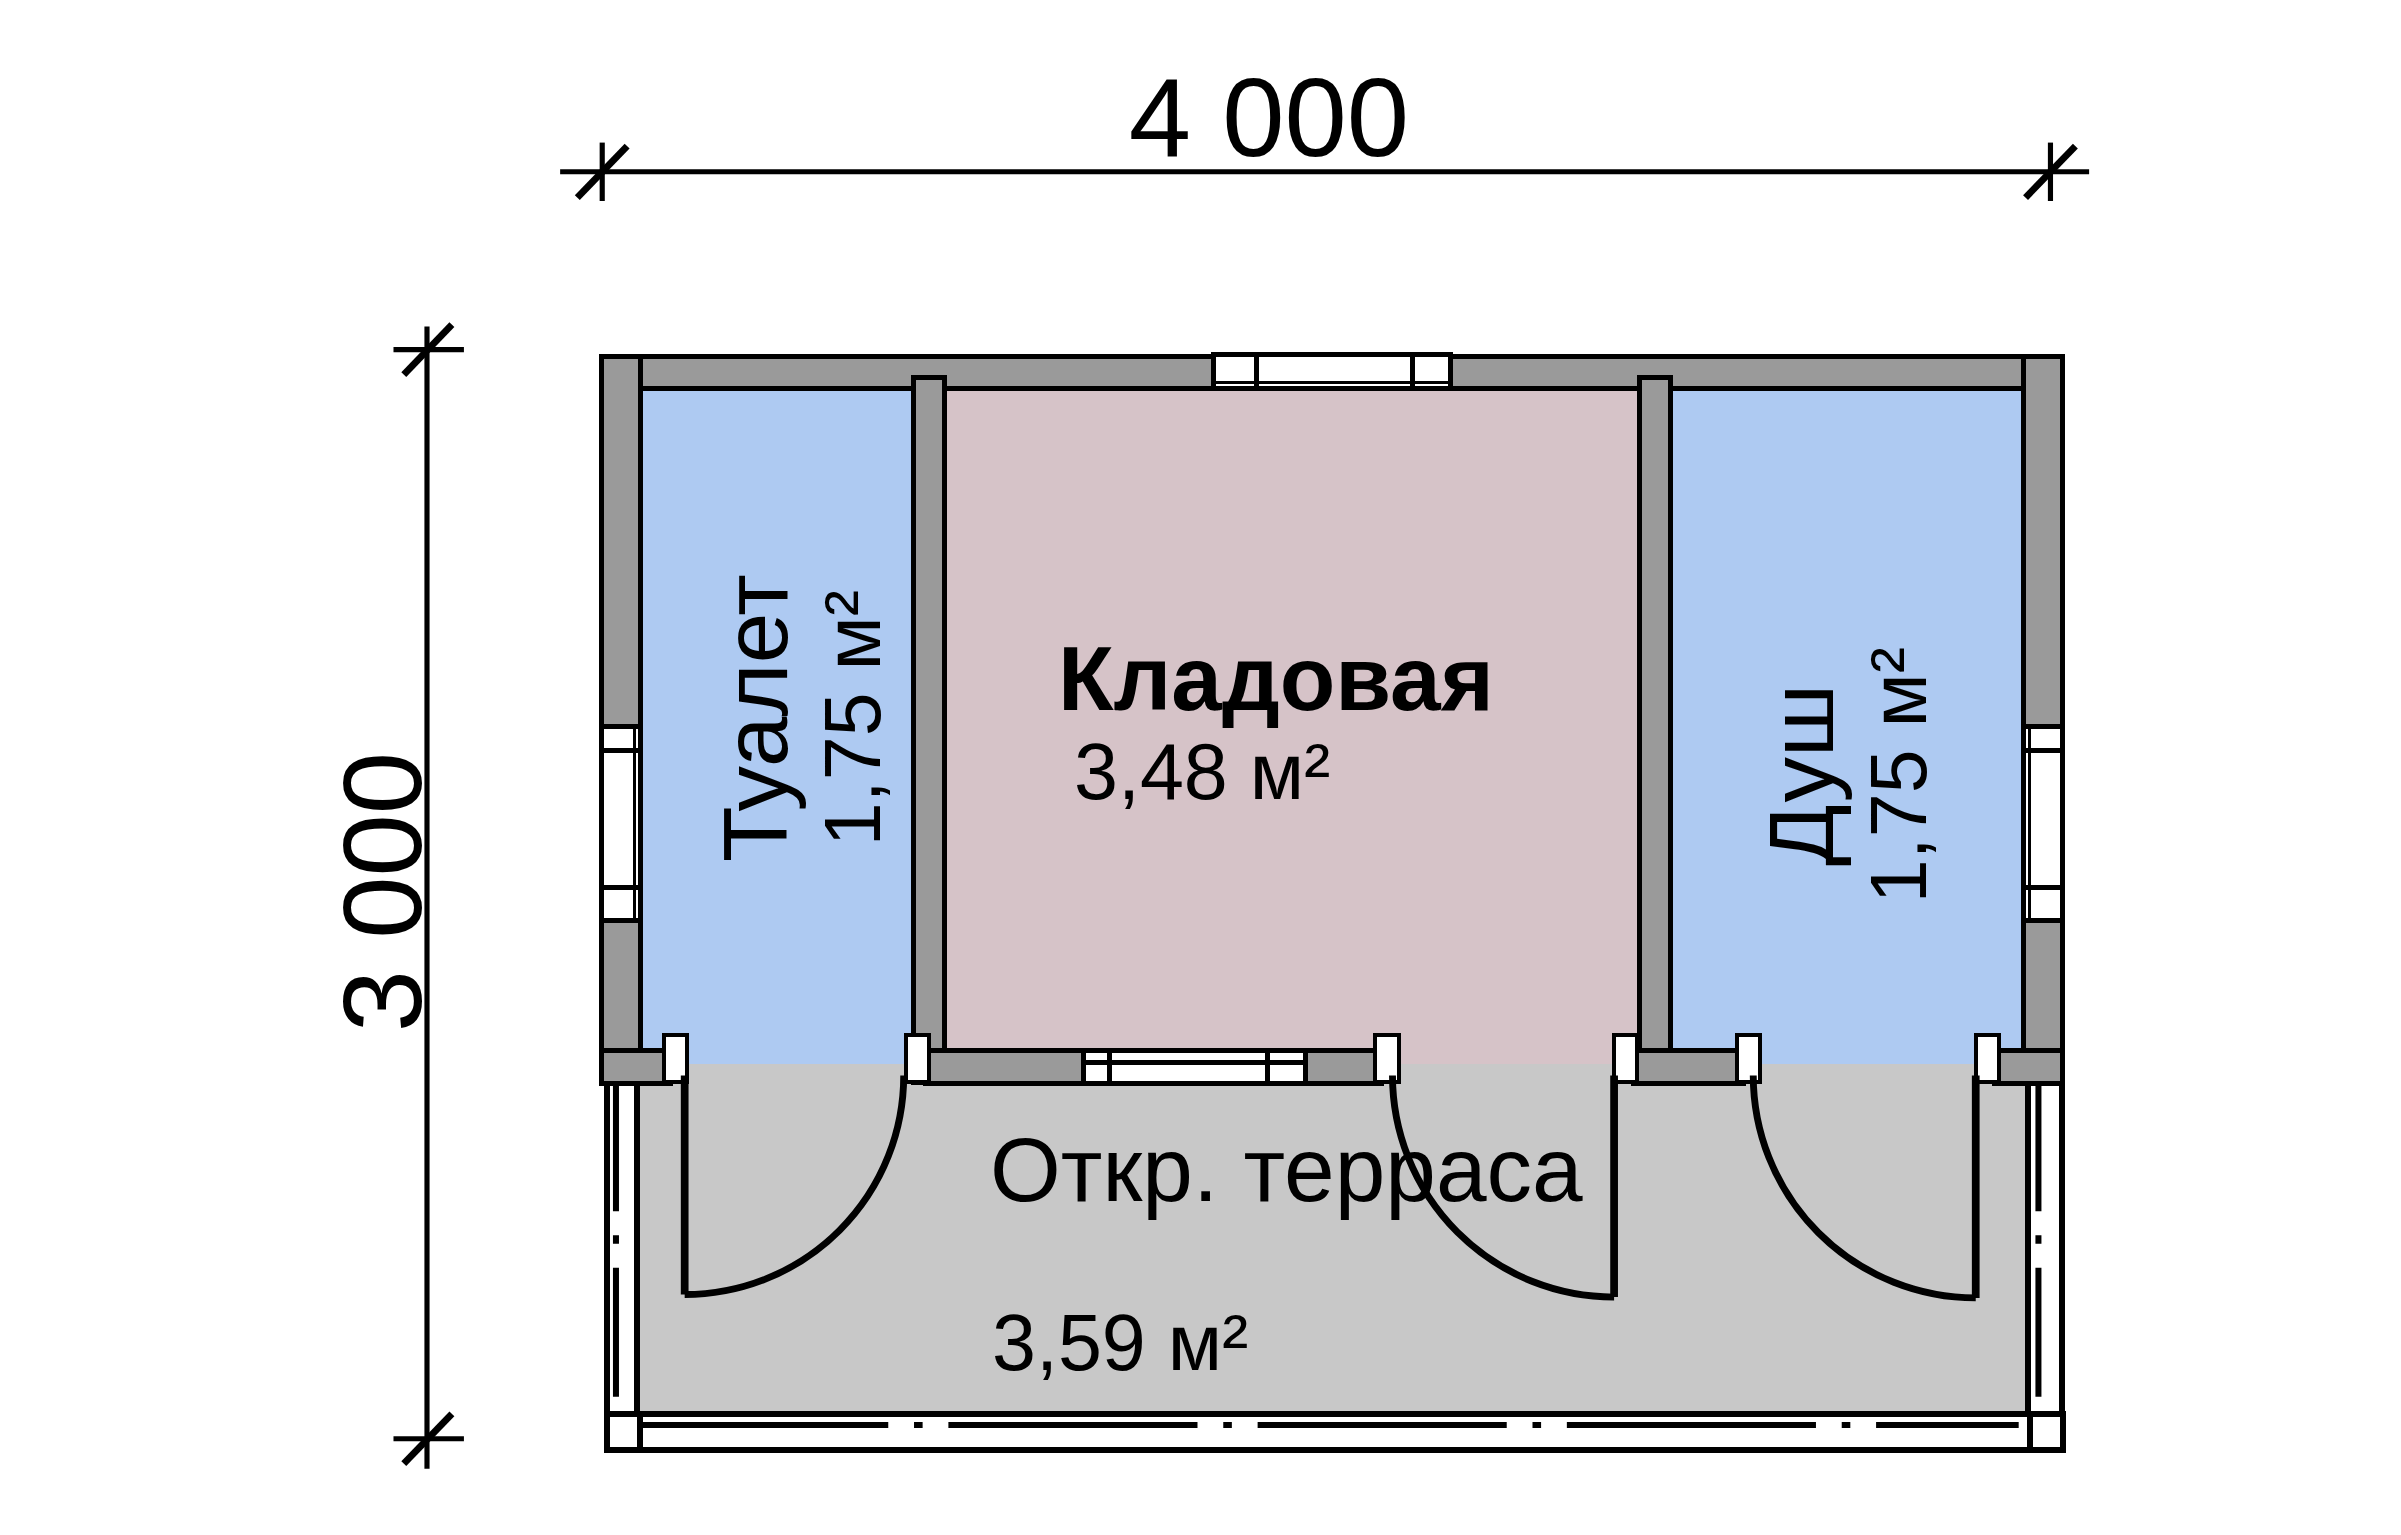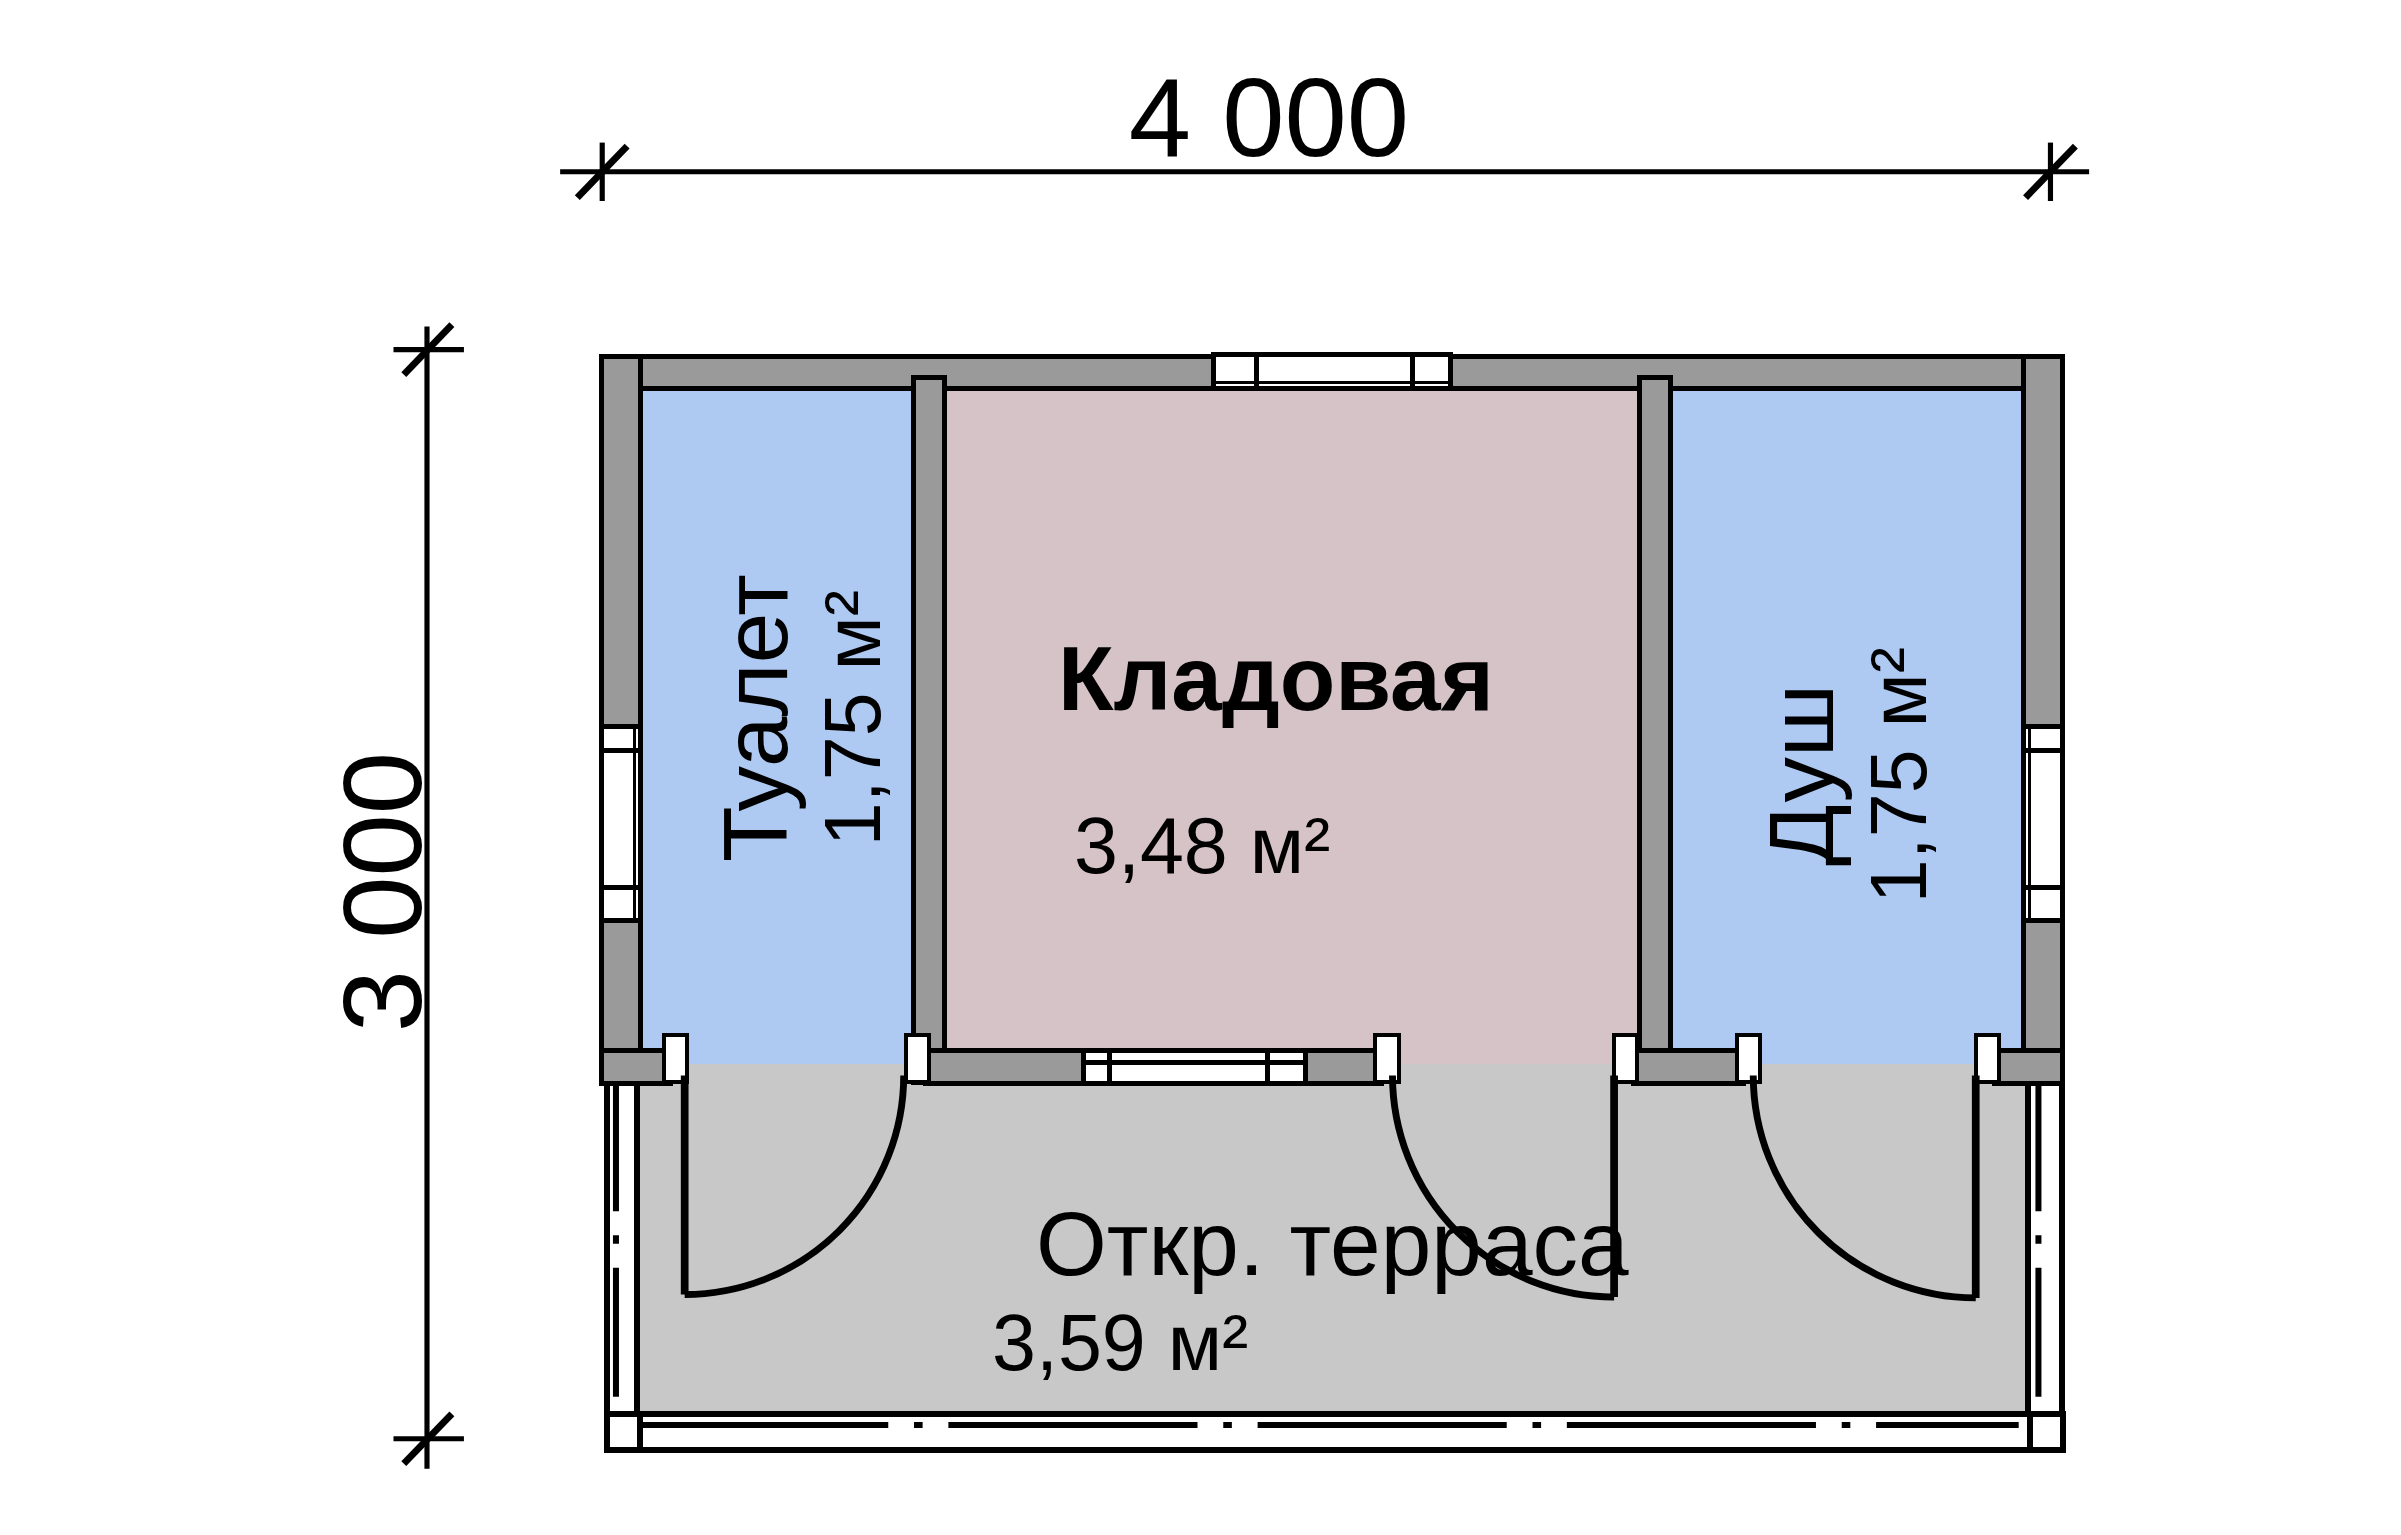--- a/index.html
+++ b/index.html
@@ -115,24 +115,24 @@
 
   <div class="txt dimTxt" style="left:1011px;top:62px;width:516px;text-align:center;">4 000</div>
   <div class="txt dimTxt rot" style="left:383px;top:892px;">3 000</div>
 
   <div class="txt rot" style="left:801px;top:718px;">
     <div class="roomTxt">Туалет</div>
     <div class="areaTxt" style="margin-top:12px;">1,75 м²</div>
   </div>
 
   <div class="txt roomTxt" style="left:1058px;top:633px;font-weight:bold;">Кладовая</div>
-  <div class="txt areaTxt" style="left:1074px;top:806px;text-align:right;">3,48 м²</div>
+  <div class="txt areaTxt" style="left:1074px;top:732px;text-align:right;">3,48 м²</div>
 
   <div class="txt rot" style="left:1847px;top:775px;">
     <div class="roomTxt">Душ</div>
     <div class="areaTxt" style="margin-top:12px;">1,75 м²</div>
   </div>
 
-  <div class="txt terrTxt" style="left:990px;top:1198px;margin-left:46px;">Откр. терраса</div>
+  <div class="txt terrTxt" style="left:990px;top:1124px;">Откр. терраса</div>
   <div class="txt areaTxt" style="left:992px;top:1303px;text-align:right;">3,59 м²</div>
 
 </div>
 
 
 </body></html>

